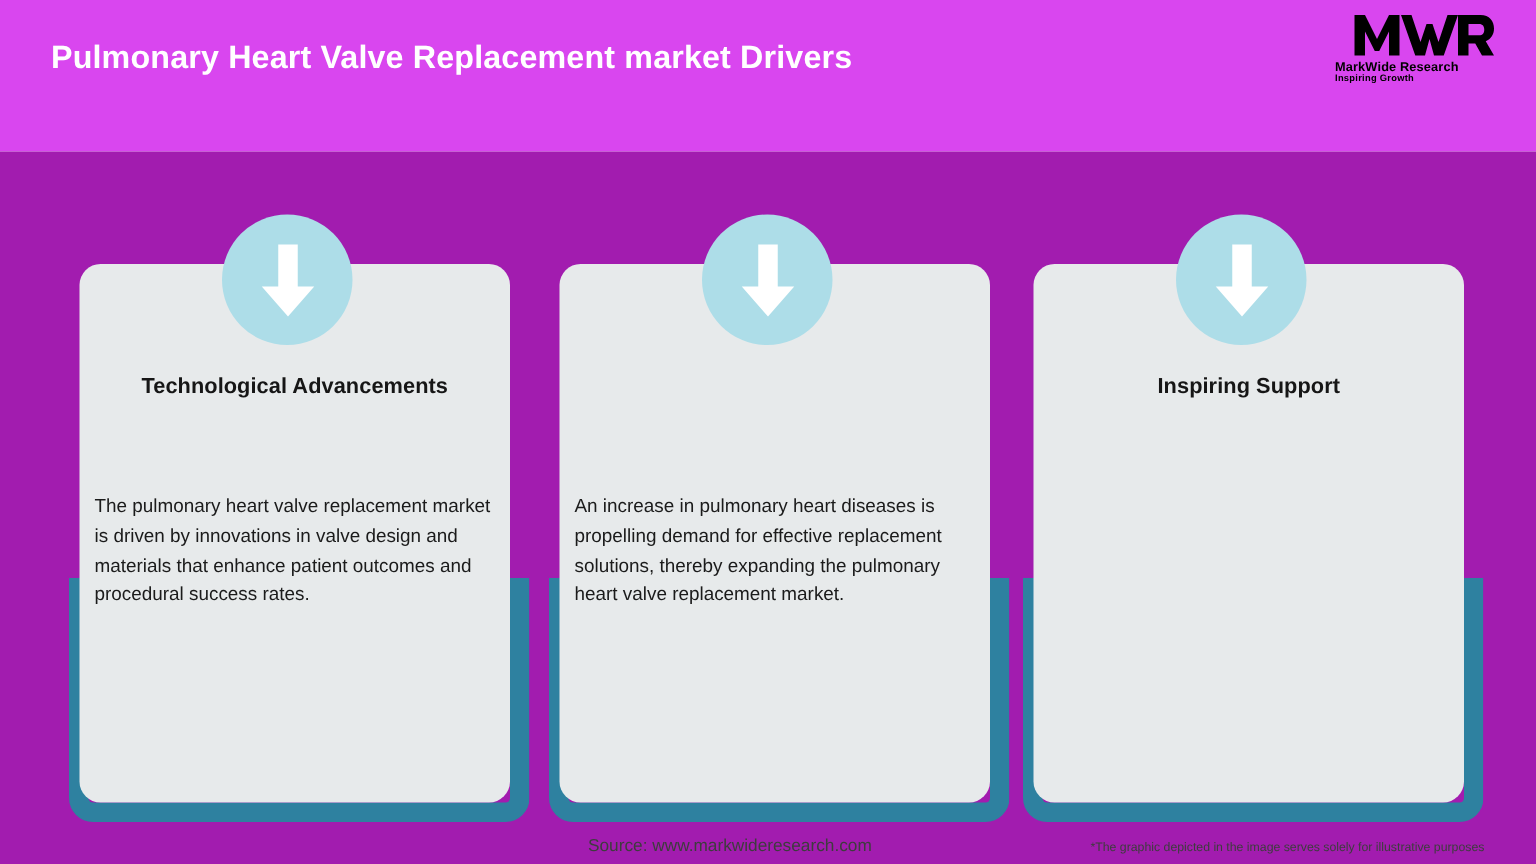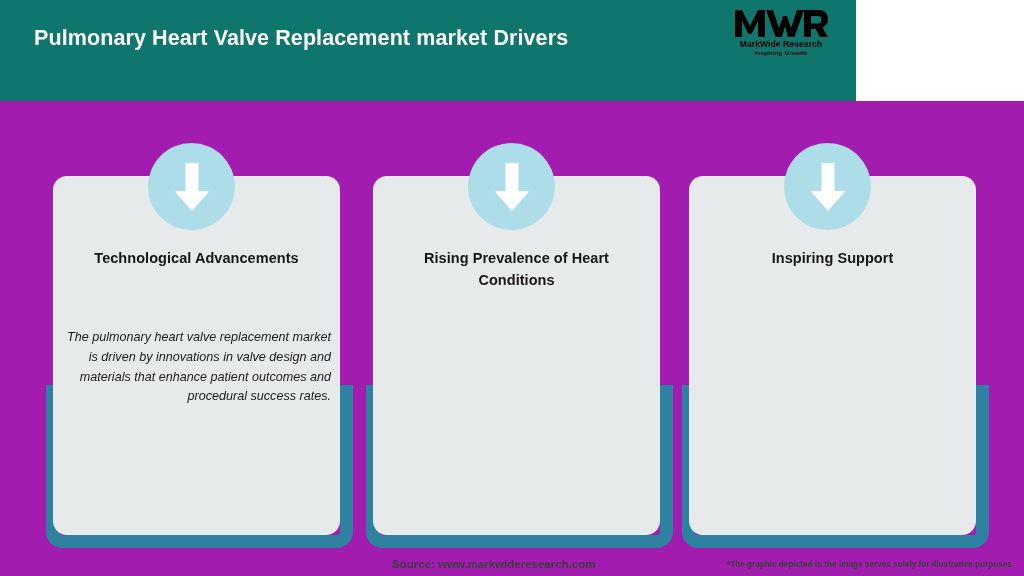--- a/index.html
+++ b/index.html
@@ -12,44 +12,44 @@
     height: 576px;
     overflow: hidden;
     font-family: "Liberation Sans", sans-serif;
     position: relative;
   }
 
   
   .header {
     position: absolute;
     left: 0; top: 0;
-    width: 856px;
+    width: 1024px;
     height: 101px;
-    background: #0f766e;
+    background: #d946ef;
     box-sizing: border-box;
   }
   .header-title {
     position: absolute;
     left: 34px;
     top: 26px;
     font-size: 21.5px;
     font-weight: bold;
     color: #ffffff;
     letter-spacing: 0.1px;
     white-space: nowrap;
   }
 
   
   .logo {
     position: absolute;
     right: 16px;
     top: 8px;
     width: 118px;
     height: 58px;
-    text-align: center;
+    text-align: left;
   }
   .logo-mark {
     display: block;
     margin: 0 auto;
     width: 96px;
     height: 30px;
   }
   .logo-name {
     display: block;
     font-size: 8.5px;
@@ -142,43 +142,42 @@
     color: #161616;
     line-height: 22px;
     letter-spacing: 0.05px;
   }
 
   .card-body {
     position: absolute;
     left: 10px;
     top: 152px;
     width: 268px;
-    text-align: right;
+    text-align: left;
     font-size: 12.6px;
     color: #1b1b1b;
     line-height: 19.8px;
-    font-style: italic;
   }
 
   
   .source {
     position: absolute;
     left: 392px;
     top: 558px;
     font-size: 11.5px;
-    font-weight: bold;
+    font-weight: normal;
     color: #3d3d3d;
     white-space: nowrap;
   }
   .disclaimer {
     position: absolute;
     left: 727px;
     top: 560px;
     font-size: 8.2px;
-    font-weight: bold;
+    font-weight: normal;
     color: #3d3d3d;
     white-space: nowrap;
   }
 </style>
 </head>
 <body>
 
 <div class="header">
   <div class="header-title">Pulmonary Heart Valve Replacement market Drivers</div>
 
@@ -206,21 +205,21 @@
     <div class="badge">
       <svg width="40" height="52" viewBox="0 0 40 52">
         <path d="M13.5 2 L26.5 2 L26.5 30 L37.5 30 L20 50 L2.5 30 L13.5 30 Z" fill="#ffffff"></path>
       </svg>
     </div>
   </div>
 
   <div class="card-group c1">
     <div class="accent"></div>
     <div class="card">
-      <div class="card-title">Rising Prevalence of Heart Conditions</div>
+      <div class="card-body">An increase in pulmonary heart diseases is propelling demand for effective replacement solutions, thereby expanding the pulmonary heart valve replacement market.</div>
     </div>
     <div class="badge">
       <svg width="40" height="52" viewBox="0 0 40 52">
         <path d="M13.5 2 L26.5 2 L26.5 30 L37.5 30 L20 50 L2.5 30 L13.5 30 Z" fill="#ffffff"></path>
       </svg>
     </div>
   </div>
 
   <div class="card-group c2">
     <div class="accent"></div>

